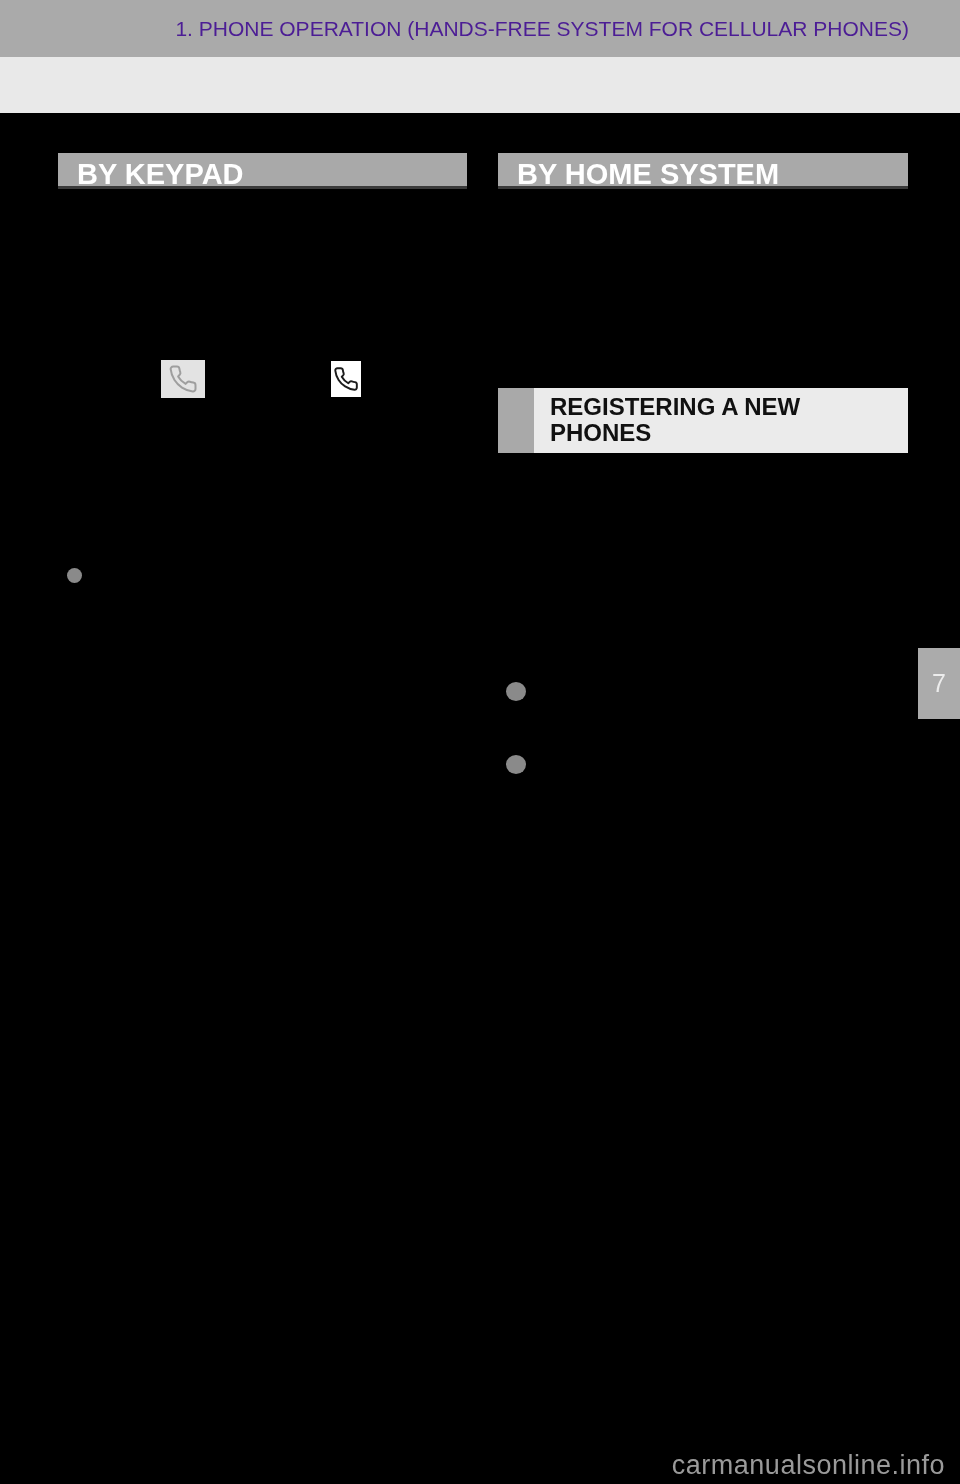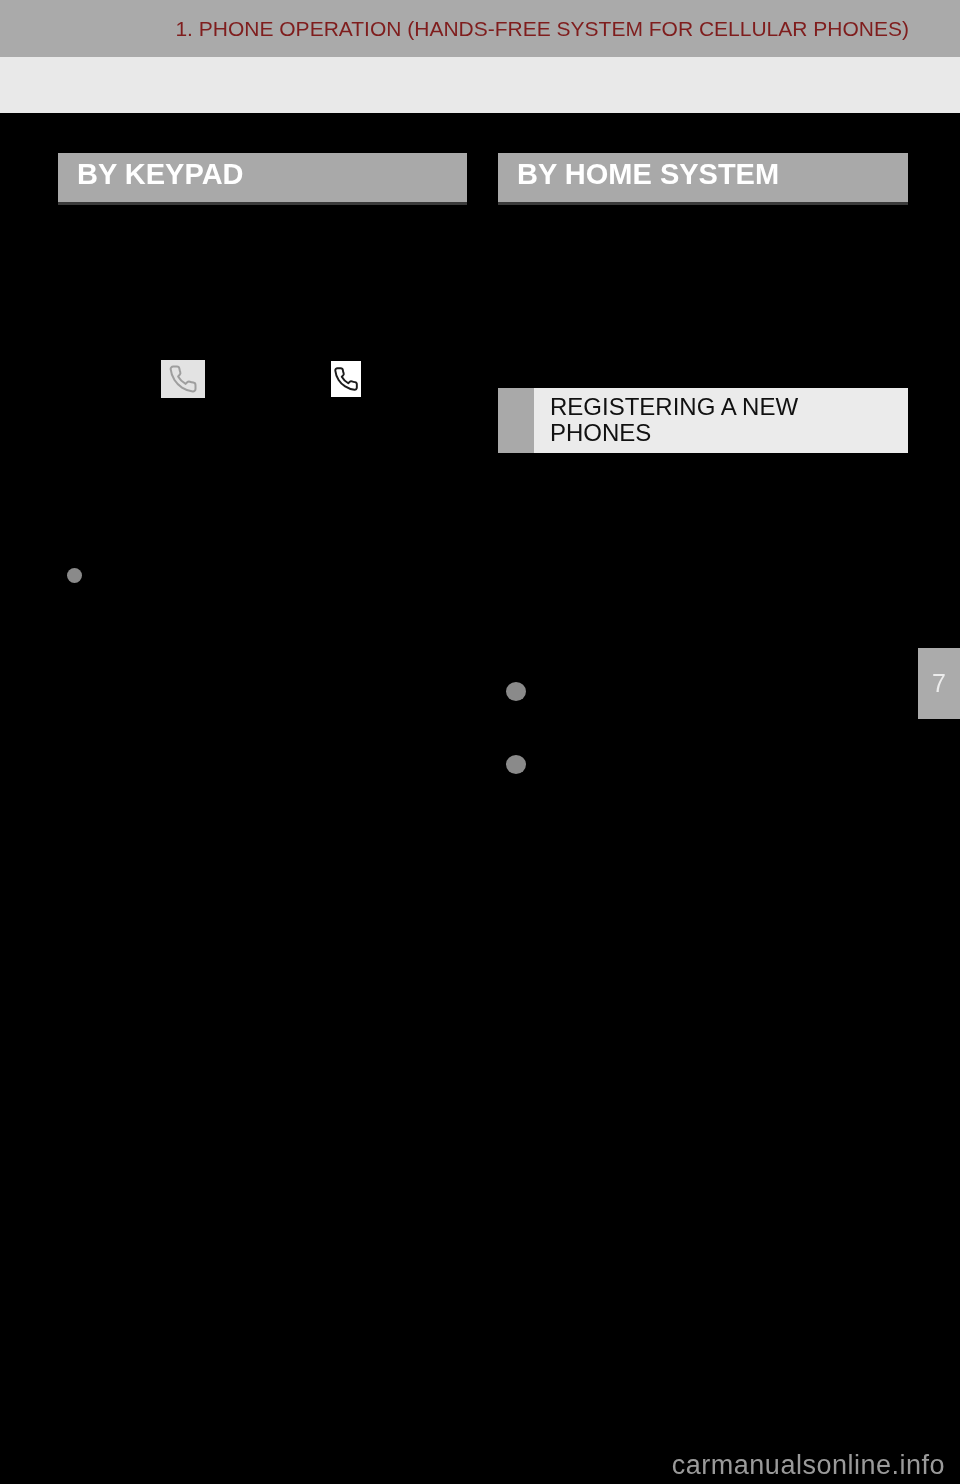--- a/index.html
+++ b/index.html
@@ -29,30 +29,30 @@
   }
   .header-bar {
     position: absolute; left: 0; top: 0;
     width: 960px; height: 57px;
     background: var(--header-bar);
   }
   .header-title {
     position: absolute; right: 51px; top: 0;
     line-height: 57px;
     font-size: 21px;
-    color: #7f1d1d;
+    color: #4c1d95;
     white-space: nowrap;
   }
   .light-strip {
     position: absolute; left: 0; top: 57px;
     width: 960px; height: 56px;
     background: var(--light-strip);
   }
   .section-bar {
-    position: absolute; top: 153px; height: 52px;
+    position: absolute; top: 153px; height: 36px;
     background: var(--section-bar);
     border-bottom: 3px solid var(--bar-shadow);
     color: #ffffff;
     font-size: 29px;
     font-weight: bold;
     line-height: 42px;
     padding-left: 19px;
     white-space: nowrap;
     overflow: hidden;
   }
@@ -89,21 +89,21 @@
     width: 410px; height: 65px;
     background: var(--subsection-bg);
   }
   .subsection-accent {
     position: absolute; left: 0; top: 0;
     width: 36px; height: 65px;
     background: var(--subsection-accent);
   }
   .subsection-title {
     position: absolute; left: 52px; top: 6px;
-    font-size: 24px; font-weight: normal;
+    font-size: 24px; font-weight: bold;
     line-height: 26px;
     color: #111111;
     white-space: nowrap;
   }
   .page-tab {
     position: absolute; left: 918px; top: 648px;
     width: 42px; height: 71px;
     background: var(--tab-bg);
     color: #ececec;
     font-size: 25px;

